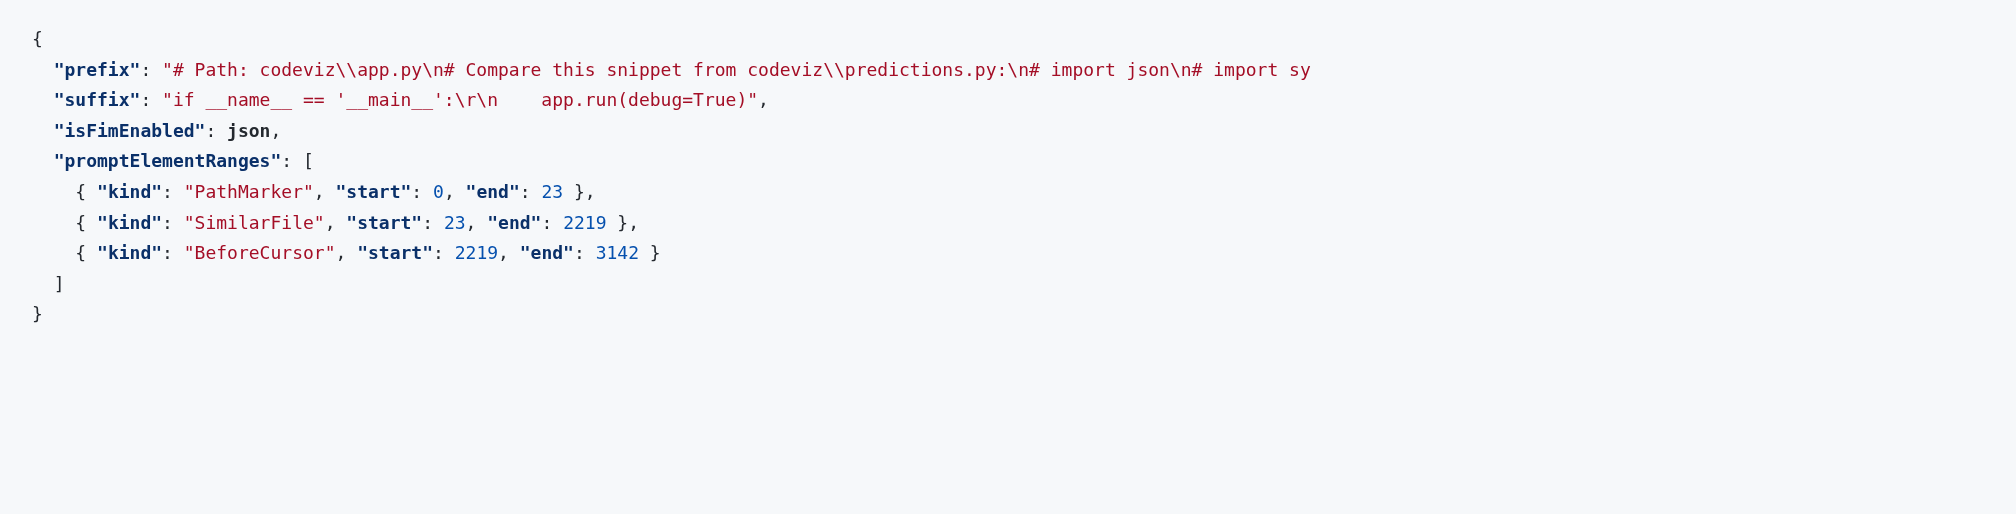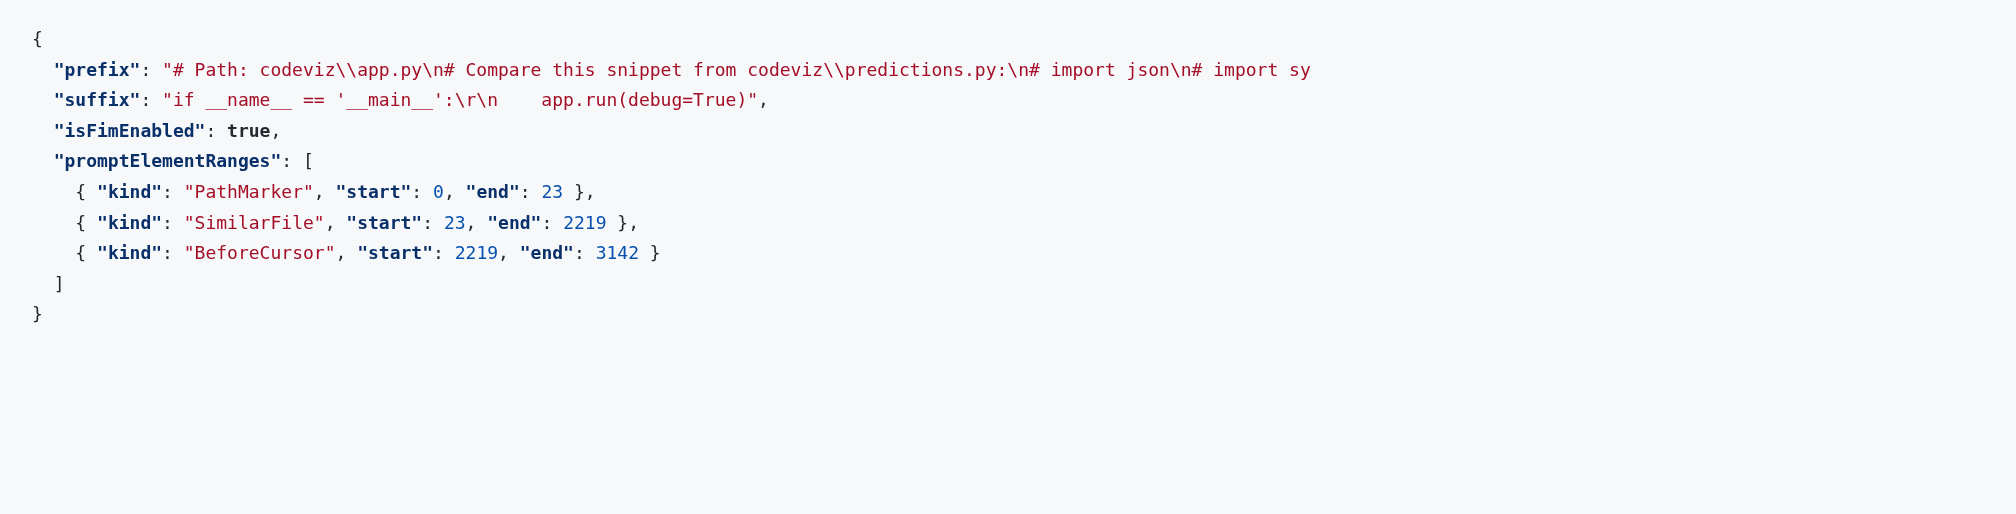--- a/index.html
+++ b/index.html
@@ -28,19 +28,19 @@
   .number  { color: #0550ae; }
   .bool    { color: #24292f; font-weight: 700; }
   .bracket { color: #24292f; }
 </style>
 </head>
 <body>
 
 <pre class="code-block"><span class="brace">{</span>
   <span class="key">"prefix"</span><span class="colon">: </span><span class="string">"# Path: codeviz\\app.py\n# Compare this snippet from codeviz\\predictions.py:\n# import json\n# import sy</span>
   <span class="key">"suffix"</span><span class="colon">: </span><span class="string">"if __name__ == '__main__':\r\n    app.run(debug=True)"</span><span class="brace">,</span>
-  <span class="key">"isFimEnabled"</span><span class="colon">: </span><span class="bool">true</span><span class="brace">,</span>
+  <span class="key">"isFimEnabled"</span><span class="colon">: </span><span class="bool">json</span><span class="brace">,</span>
   <span class="key">"promptElementRanges"</span><span class="colon">: </span><span class="bracket">[</span>
     <span class="brace">{</span> <span class="key">"kind"</span><span class="colon">: </span><span class="string">"PathMarker"</span><span class="brace">, </span><span class="key">"start"</span><span class="colon">: </span><span class="number">0</span><span class="brace">, </span><span class="key">"end"</span><span class="colon">: </span><span class="number">23</span> <span class="brace">}</span><span class="brace">,</span>
     <span class="brace">{</span> <span class="key">"kind"</span><span class="colon">: </span><span class="string">"SimilarFile"</span><span class="brace">, </span><span class="key">"start"</span><span class="colon">: </span><span class="number">23</span><span class="brace">, </span><span class="key">"end"</span><span class="colon">: </span><span class="number">2219</span> <span class="brace">}</span><span class="brace">,</span>
     <span class="brace">{</span> <span class="key">"kind"</span><span class="colon">: </span><span class="string">"BeforeCursor"</span><span class="brace">, </span><span class="key">"start"</span><span class="colon">: </span><span class="number">2219</span><span class="brace">, </span><span class="key">"end"</span><span class="colon">: </span><span class="number">3142</span> <span class="brace">}</span>
   <span class="bracket">]</span>
 <span class="brace">}</span></pre>
 
 </body></html>

